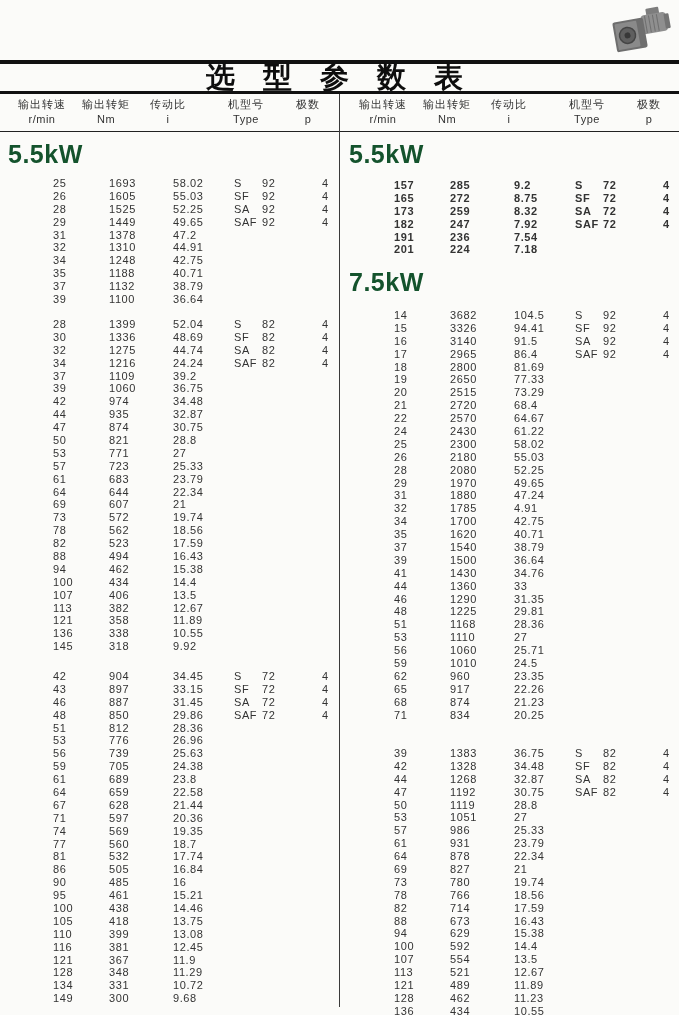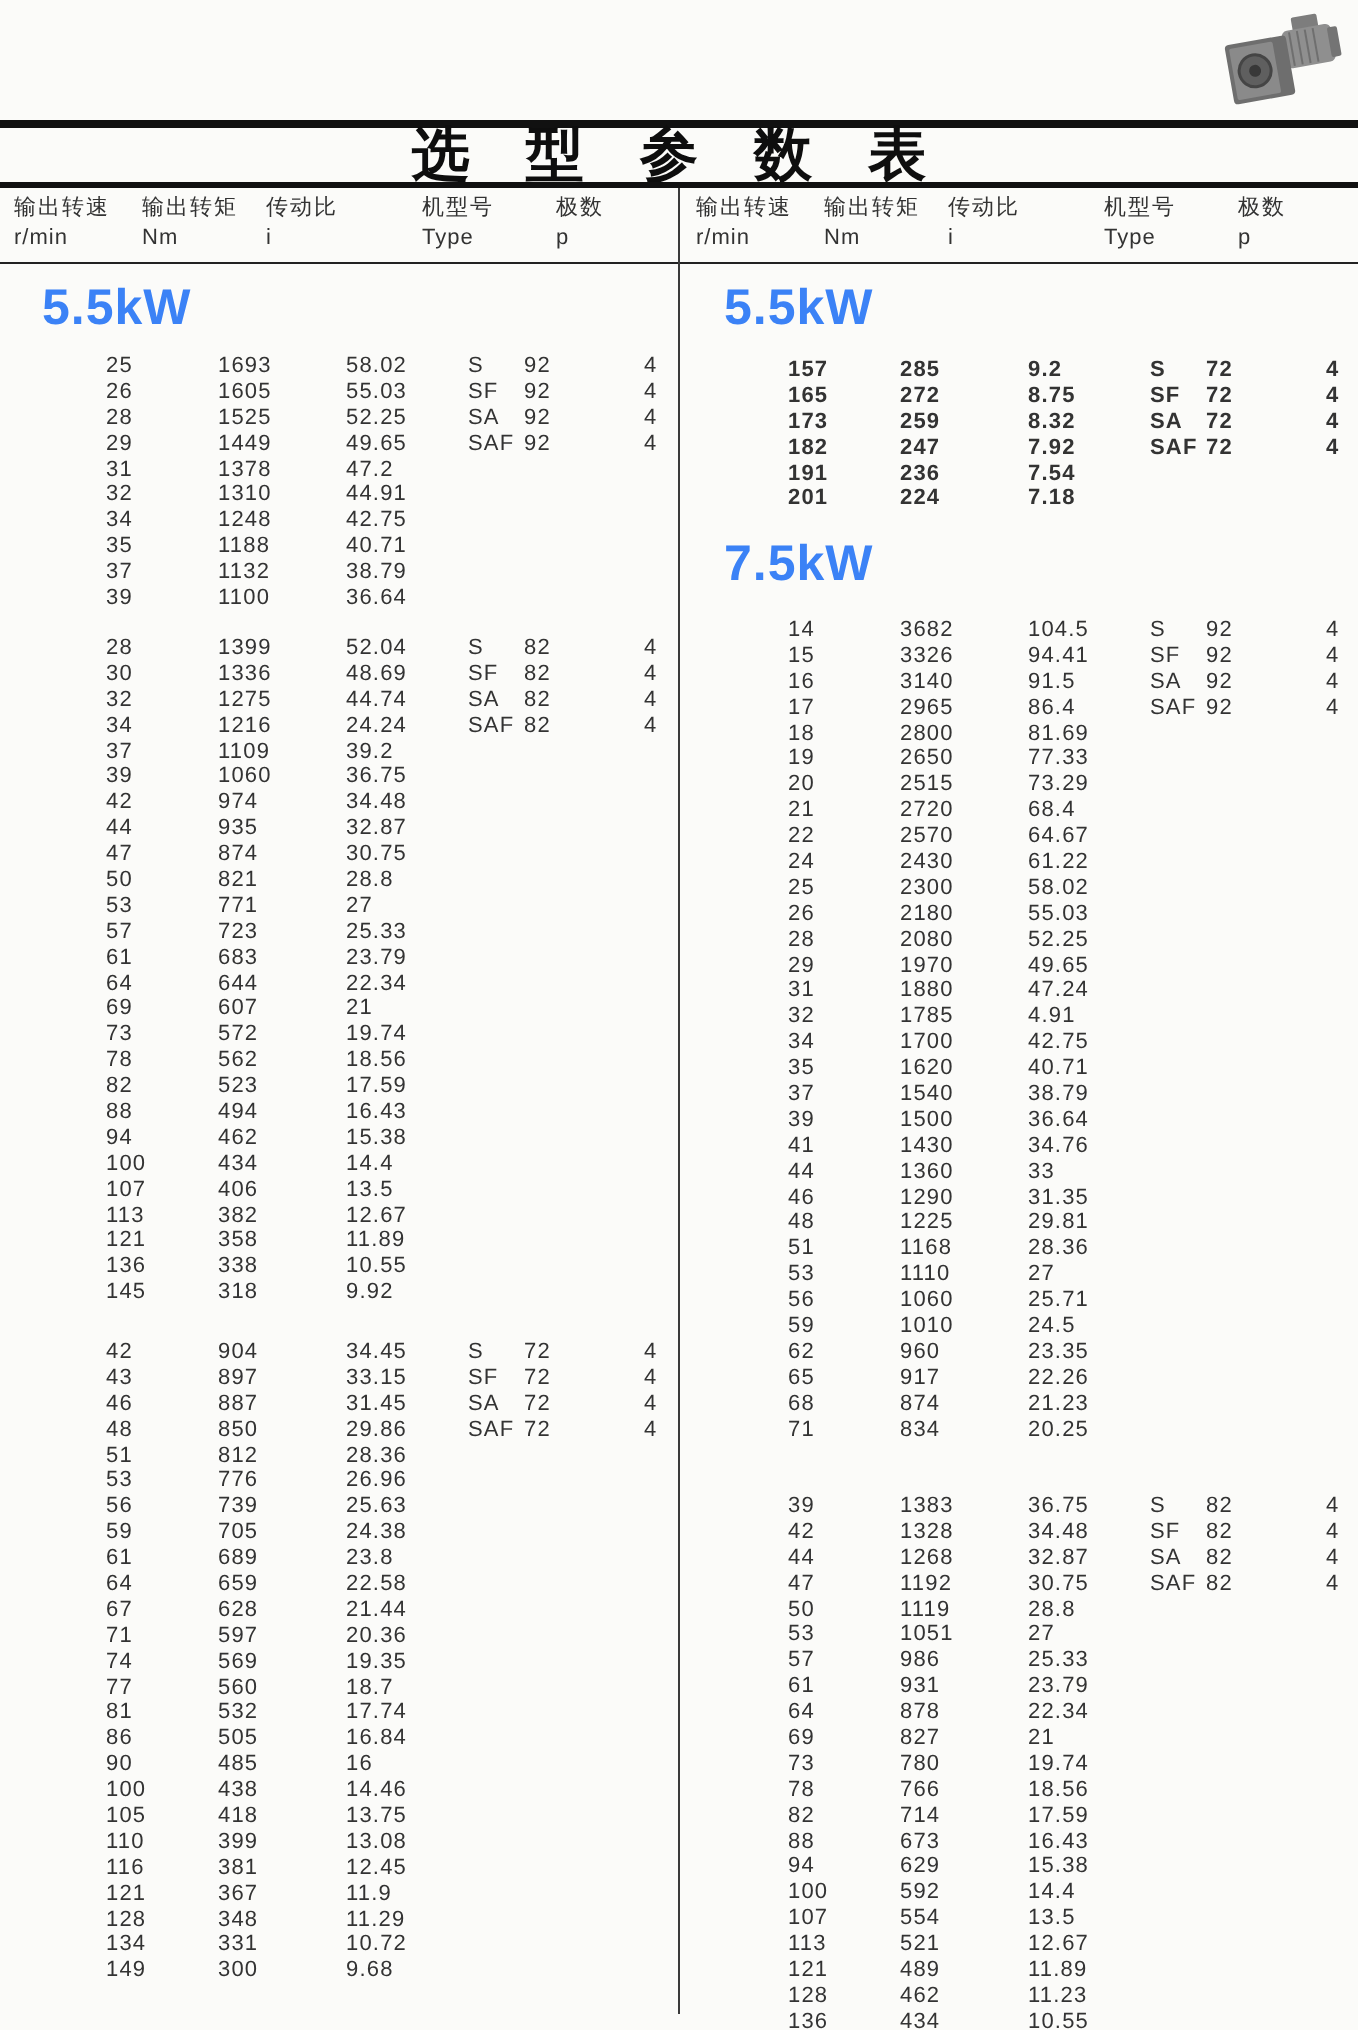--- a/index.html
+++ b/index.html
@@ -20,31 +20,31 @@
   .page-title{
     position:absolute;left:0;top:58px;width:679px;
     text-align:center;
     font-size:29px;font-weight:bold;letter-spacing:10px;
     color:#0e0e0e;margin:0;
   }
   .half{position:absolute;top:0;height:1015px;}
   .half.left{left:0;width:339px;}
   .half.right{left:341px;width:338px;}
   .hgroup{position:absolute;left:0;top:97px;width:339px;height:34px;}
-  .hcol{position:absolute;top:0;font-size:11px;color:#333;}
+  .hcol{position:absolute;top:0;text-align:center;font-size:11px;color:#333;}
   .hcol .hl{display:block;line-height:15px;letter-spacing:1px;}
   .hcol .hu{display:block;line-height:15px;letter-spacing:0.5px;}
   .hc1{left:7px;width:70px;}
   .hc2{left:71px;width:70px;}
   .hc3{left:133px;width:70px;}
   .hc4{left:211px;width:70px;}
   .hc5{left:278px;width:60px;}
   .kw-heading{
-    position:absolute;left:21px;margin:0;
-    font-size:25px;font-weight:bold;color:#3b82f6;
+    position:absolute;left:8px;margin:0;
+    font-size:25px;font-weight:bold;color:#14532d;
     letter-spacing:0.5px;
     text-align:center;
   }
   .tblock{position:absolute;left:17px;width:339px;}
   .trow{position:relative;height:12.9px;}
   .tcell{
     position:absolute;top:0;font-size:11px;line-height:12.9px;
     letter-spacing:0.6px;white-space:nowrap;color:#333;
   }
   .c-speed{left:36px;}
@@ -409,20 +409,25 @@
           <span class="tcell c-speed">86</span>
           <span class="tcell c-torque">505</span>
           <span class="tcell c-ratio">16.84</span>
         </div>
         <div class="trow">
           <span class="tcell c-speed">90</span>
           <span class="tcell c-torque">485</span>
           <span class="tcell c-ratio">16</span>
         </div>
         <div class="trow">
+          <span class="tcell c-speed">95</span>
+          <span class="tcell c-torque">461</span>
+          <span class="tcell c-ratio">15.21</span>
+        </div>
+        <div class="trow">
           <span class="tcell c-speed">100</span>
           <span class="tcell c-torque">438</span>
           <span class="tcell c-ratio">14.46</span>
         </div>
         <div class="trow">
           <span class="tcell c-speed">105</span>
           <span class="tcell c-torque">418</span>
           <span class="tcell c-ratio">13.75</span>
         </div>
         <div class="trow">

